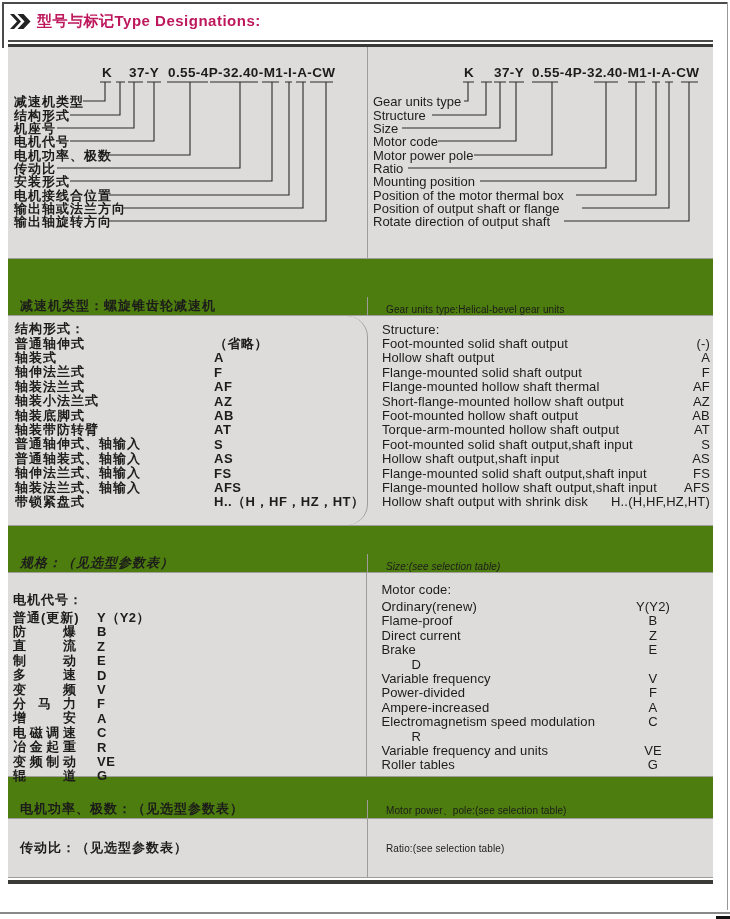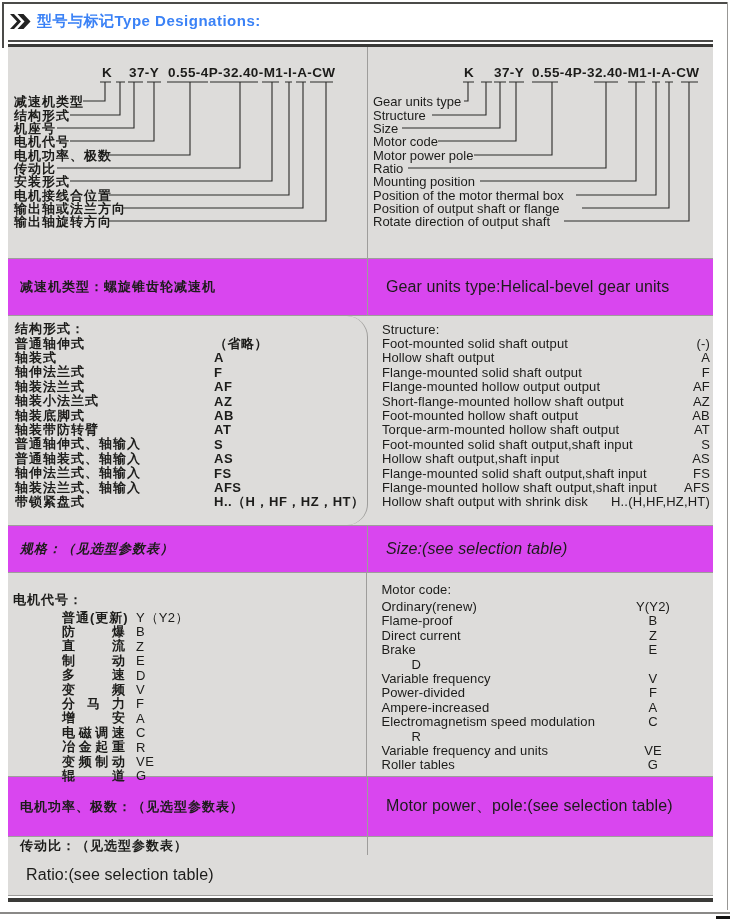--- a/index.html
+++ b/index.html
@@ -10,39 +10,39 @@
   
   .rule{position:absolute;background:#4b4b49;}
   #top-rule{left:3px;top:2px;width:725px;height:2px;}
   #left-stub{left:2px;top:2px;width:2px;height:46px;}
   #right-border{left:727px;top:2px;width:1px;height:908px;background:#989795;}
   #footer-rule{left:0;top:912px;width:730px;height:2px;background:#8a8987;}
   #corner-tick{left:716px;top:916px;width:14px;height:3px;background:#111;}
 
   
   #header{position:absolute;left:10px;top:10px;height:22px;display:flex;align-items:center;}
-  #header .ttl{font-size:15px;font-weight:bold;letter-spacing:.5px;margin-left:6px;color:#3b82f6;}
+  #header .ttl{font-size:15px;font-weight:bold;letter-spacing:.5px;margin-left:6px;color:#be185d;}
 
   
   #table{position:absolute;left:8px;top:40px;width:705px;}
   .tb-thin{height:2px;background:#4b4b49;}
   .tb-gap{height:2px;}
   .tb-thick{height:3px;background:#3a3a38;}
   .sep{height:1px;background:#9e9d9b;}
   .trow{display:flex;box-sizing:border-box;}
   .gray{background:#dddcda;}
-  .white{background:#d946ef;}
+  .white{background:#4d7c0f;align-items:flex-end;}
   .cell-l{width:360px;box-sizing:border-box;border-right:1px solid #9e9d9b;}
   .cell-r{flex:1;box-sizing:border-box;}
   .cjk{font-weight:bold;letter-spacing:1px;}
   .en{font-weight:normal;letter-spacing:.1px;}
 
   
   .simple .cell-l{display:flex;align-items:center;padding-left:12px;font-size:13px;}
-  .simple .cell-r{display:flex;align-items:center;padding-left:18px;font-size:16px;}
+  .simple .cell-r{display:flex;align-items:center;padding-left:18px;font-size:10px;}
 
   
   #row-diagram{height:211px;}
   #row-diagram svg{display:block;}
   .dcode{font:bold 13.5px "Liberation Sans","DejaVu Sans",sans-serif;letter-spacing:.4px;fill:#1c1c1a;}
   .dlab-cn{font:bold 13px "Liberation Sans","DejaVu Sans",sans-serif;letter-spacing:1px;fill:#1c1c1a;}
   .dlab-en{font:13px "Liberation Sans","DejaVu Sans",sans-serif;fill:#1c1c1a;}
   .dln{stroke:#2a2a28;stroke-width:1.1;fill:none;}
 
   
@@ -50,32 +50,32 @@
   #row-structure .cell-l{padding:6px 0 0 7px;font-size:13px;border-radius:21px;}
   #row-structure .cell-r{padding:6px 3px 0 14px;font-size:13px;}
   #row-structure .line{height:14.4px;display:flex;align-items:center;white-space:nowrap;}
   #row-structure .cell-l .nm{width:199px;}
   #row-structure .cell-r .nm{flex:1;}
   #row-structure .cell-l .cd{font-weight:bold;letter-spacing:.5px;}
   #row-structure .cell-r .cd{letter-spacing:.2px;}
 
   
   #row-size{height:46px;font-style:italic;}
-  #row-power{height:59px;}
-  #row-ratio{height:58px;flex-direction:column;}
+  #row-power{height:41px;}
+  #row-ratio{height:58px;}
 
   
   #row-motor{height:203px;}
   #row-motor .cell-l{padding:20px 0 0 5px;font-size:13px;}
   #row-motor .cell-r{padding:9px 25px 0 14px;font-size:13px;}
   #row-motor .line{height:14.4px;display:flex;align-items:center;white-space:nowrap;}
   #row-motor .t{margin-bottom:3px;}
-  #row-motor .cell-l .line.it{margin-left:49px;}
+  #row-motor .cell-l .line.it{gap:10px;}
   #row-motor .cell-l .nm{display:inline-block;width:64px;text-align:justify;text-align-last:justify;}
-  #row-motor .cell-l .cd{margin-left:10px;font-weight:normal;letter-spacing:.5px;}
+  #row-motor .cell-l .cd{margin-left:10px;font-weight:bold;letter-spacing:.5px;}
   #row-motor .cell-r .line.it{gap:23px;}
   #row-motor .cell-r .nm{flex:1;}
   #row-motor .cell-r .cd{width:70px;text-align:center;letter-spacing:.2px;}
 </style>
 </head>
 <body>
 
 <div id="page">
 
   <div class="rule" id="top-rule"></div>
@@ -247,21 +247,21 @@
               <span class="nm">Hollow shaft output</span>
               <span class="cd">A</span>
             </div>
 
             <div class="line en">
               <span class="nm">Flange-mounted solid shaft output</span>
               <span class="cd">F</span>
             </div>
 
             <div class="line en">
-              <span class="nm">Flange-mounted hollow output output</span>
+              <span class="nm">Flange-mounted hollow shaft thermal</span>
               <span class="cd">AF</span>
             </div>
 
             <div class="line en">
               <span class="nm">Short-flange-mounted hollow shaft output</span>
               <span class="cd">AZ</span>
             </div>
 
             <div class="line en">
               <span class="nm">Foot-mounted hollow shaft output</span>

